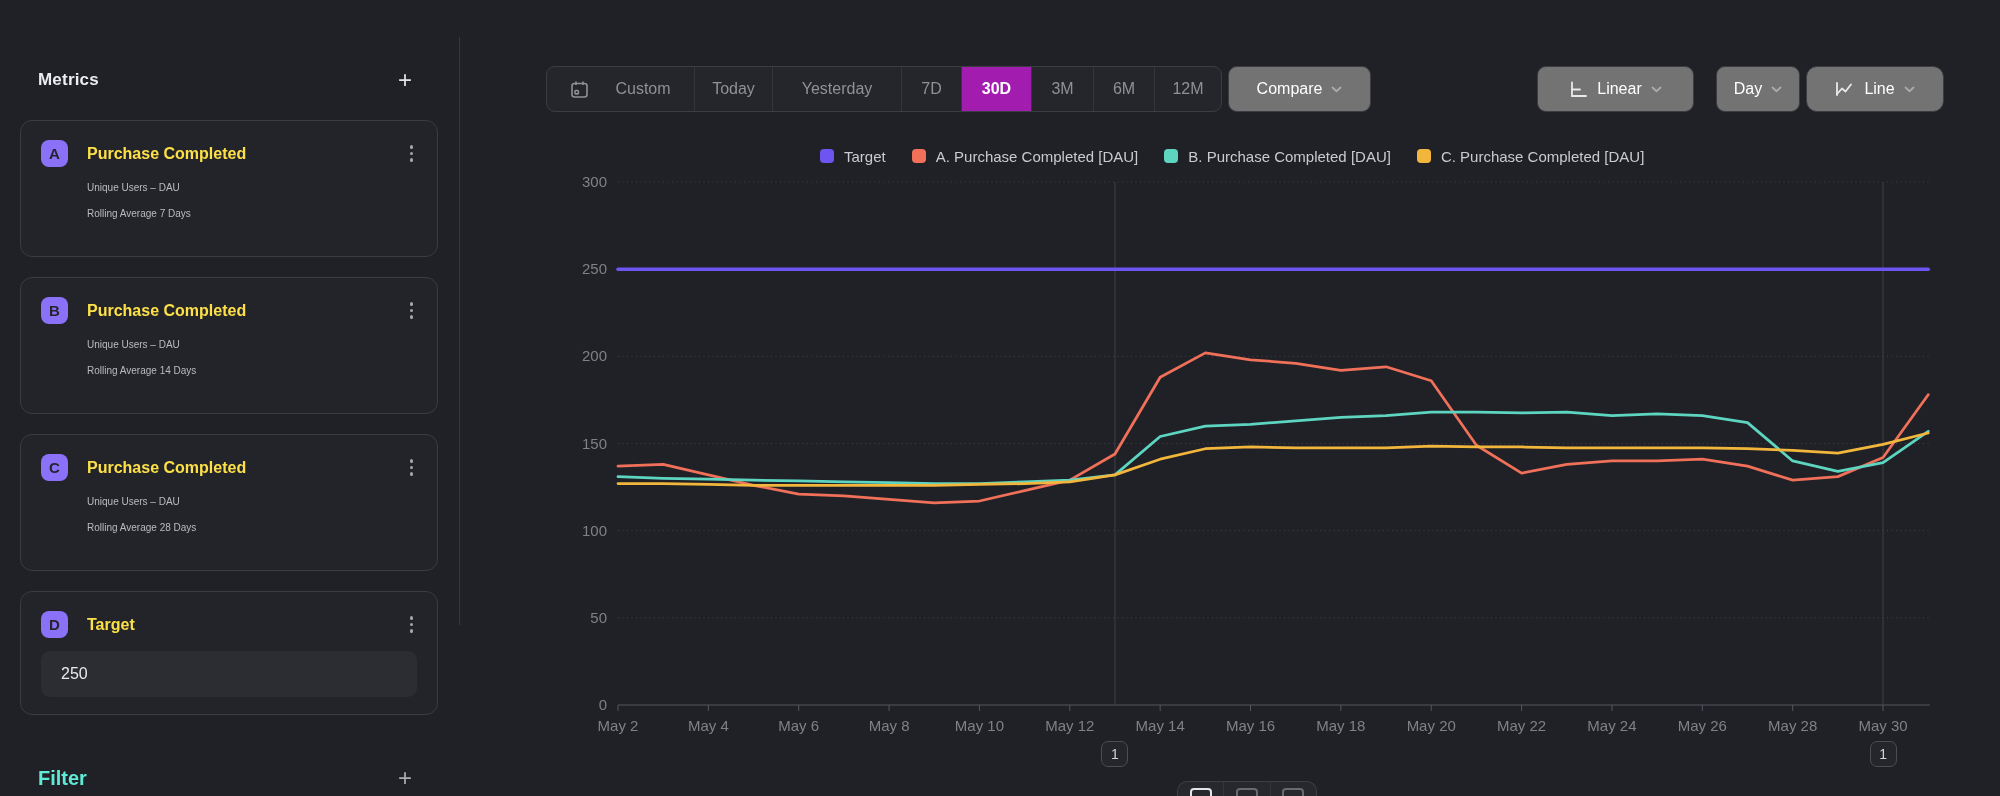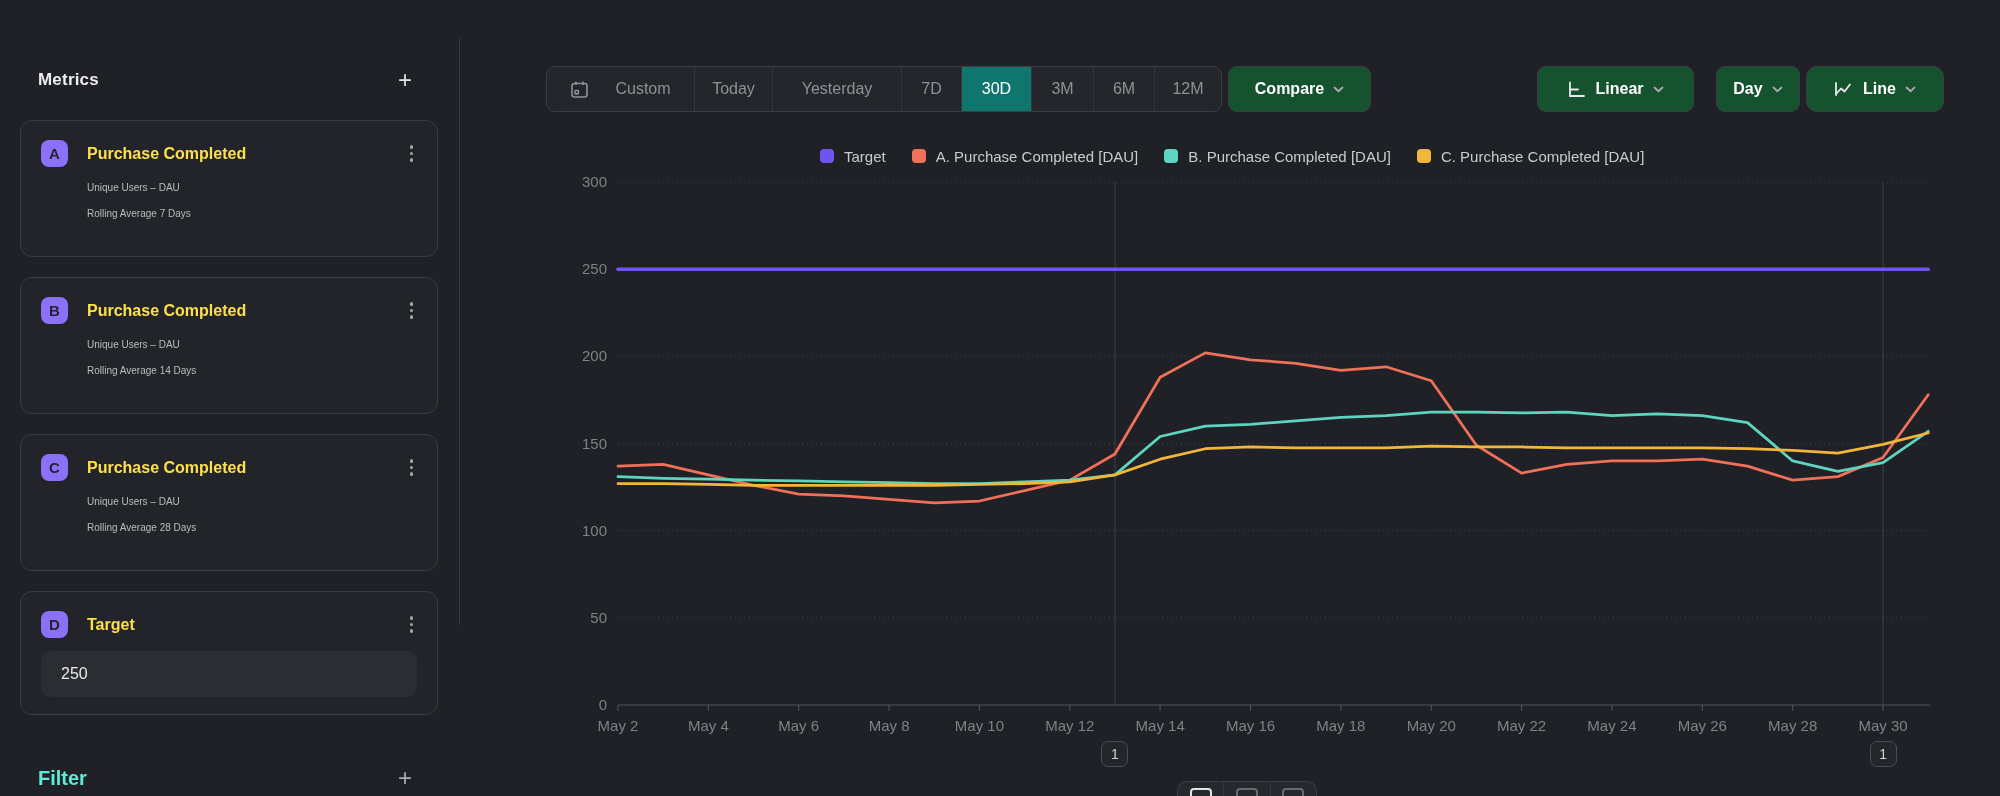--- a/index.html
+++ b/index.html
@@ -25,25 +25,25 @@
   .dots i{width:3.5px;height:3.5px;border-radius:50%;background:#a4a6ab;display:block;}
   .card-sub{margin-left:46px;margin-top:15px;font-size:10px;color:#b9bbbf;}
   .target-input{margin-top:13px;height:46px;background:#2b2d33;border-radius:9px;display:flex;align-items:center;padding-left:20px;font-size:16px;color:#e9eaec;}
   .filter-row{position:absolute;left:38px;top:726px;width:374px;height:30px;display:flex;align-items:center;justify-content:space-between;}
   .filter-title{font-size:20px;font-weight:bold;color:#5eead4;}
   .filter-row .plus-btn{color:#aaacb1;}
   .sidebar-divider{position:absolute;left:0;top:763px;width:459px;height:1px;background:#2e3035;}
   .collapse-btn{position:absolute;left:398px;top:777px;width:30px;height:22px;cursor:pointer;color:#d9dadc;}
   
   .main{position:absolute;left:460px;top:0;width:1540px;height:796px;}
-  .btn{box-sizing:border-box;border:1px solid #3b3d43;border-radius:9px;background:#14532d;height:46px;display:flex;align-items:center;justify-content:center;gap:9px;font-size:16px;font-weight:bold;color:#fff;cursor:pointer;position:absolute;top:66px;}
+  .btn{box-sizing:border-box;border:1px solid #3b3d43;border-radius:9px;background:#737373;height:46px;display:flex;align-items:center;justify-content:center;gap:9px;font-size:16px;font-weight:normal;color:#fff;cursor:pointer;position:absolute;top:66px;}
   .segmented{position:absolute;left:86px;top:66px;height:46px;display:flex;border:1px solid #3b3d43;border-radius:9px;background:#24262b;box-sizing:border-box;overflow:hidden;}
   .seg{display:flex;align-items:center;justify-content:center;gap:26px;font-size:16px;color:#8f9196;border-right:1px solid #34363c;cursor:pointer;box-sizing:border-box;}
   .seg:last-child{border-right:none;}
-  .seg.selected{background:#0f766e;color:#ffffff;font-weight:normal;}
+  .seg.selected{background:#a21caf;color:#ffffff;font-weight:bold;}
   .icon{display:inline-flex;align-items:center;justify-content:center;}
   .chev{color:#a9abb0;display:inline-flex;}
   .legend{position:absolute;left:360px;top:146px;height:20px;display:flex;align-items:center;gap:26px;}
   .legend-item{display:flex;align-items:center;gap:10px;cursor:pointer;}
   .legend-swatch{width:14px;height:14px;border-radius:4px;}
   .legend-label{font-size:15px;color:#c9cbce;}
   #chart-svg{position:absolute;left:0;top:0;width:1540px;height:796px;}
   #chart-svg text{font-family:"Liberation Sans",sans-serif;}
   .ann-badge{position:absolute;top:741px;width:27px;height:26px;box-sizing:border-box;border:1px solid #4b4d53;border-radius:7px;background:#24262b;color:#d2d3d6;font-size:14px;display:flex;align-items:center;justify-content:center;cursor:pointer;}
   .bottom-toolbar{position:absolute;left:717px;top:781px;width:140px;height:15px;box-sizing:border-box;border:1px solid #3c3e44;border-bottom:none;border-radius:10px 10px 0 0;background:#26282d;display:flex;overflow:hidden;}

